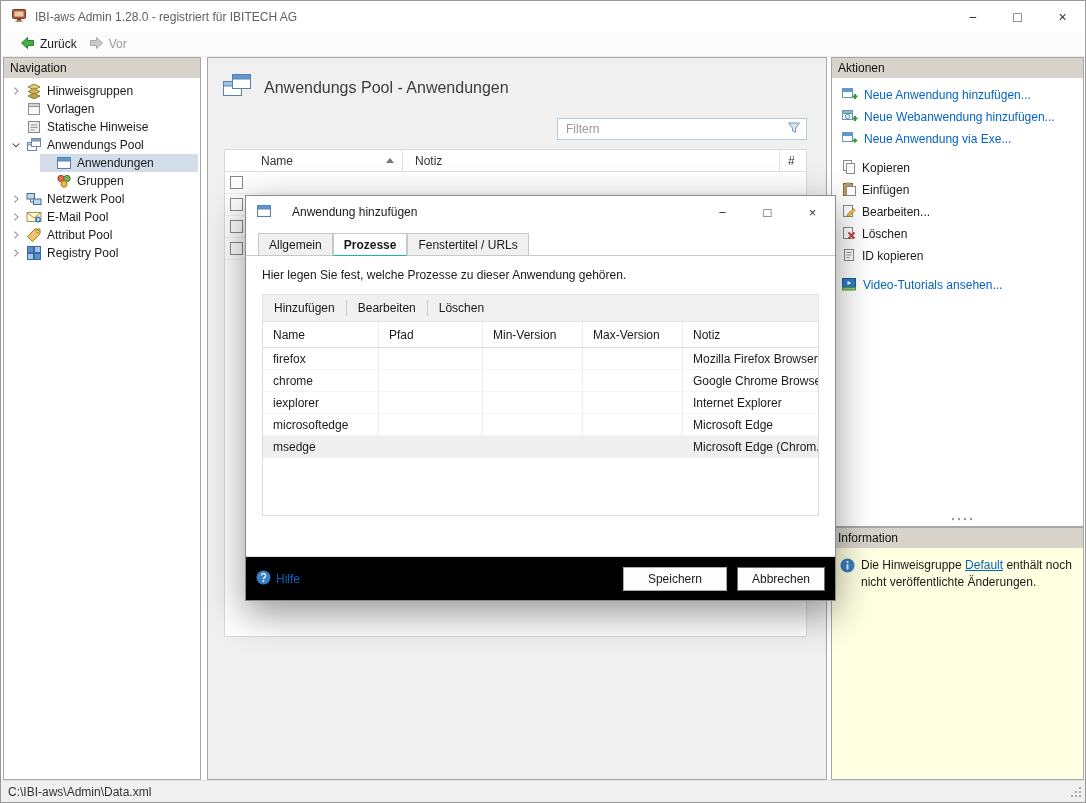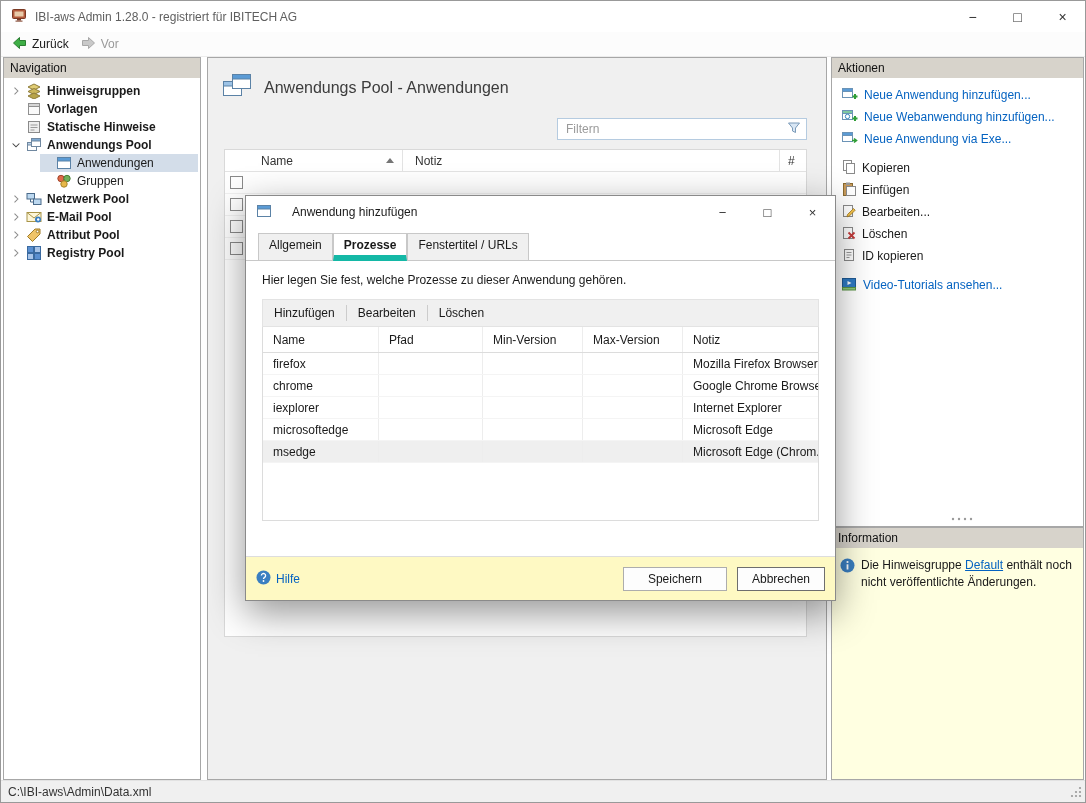--- a/index.html
+++ b/index.html
@@ -9,37 +9,37 @@
 
   
   .titlebar { flex:0 0 31px; display:flex; align-items:center; padding-left:10px; background:#fff; }
   .title-text { margin-left:8px; color:#5f5f5f; }
   .win-controls { margin-left:auto; display:flex; align-self:stretch; }
   .win-btn { width:45px; display:flex; align-items:center; justify-content:center; font-size:14px; color:#333; cursor:default; }
 
   
   .menubar { flex:0 0 26px; display:flex; align-items:center; padding-left:4px; background:#fff; }
   .menu-item { padding:4px 10px; }
-  .toolbar { flex:0 0 25px; display:flex; align-items:center; padding-left:8px; background:#fcfcfc; border-bottom:1px solid #ececec; }
+  .toolbar { flex:0 0 25px; display:flex; align-items:center; padding-left:16px; background:#fcfcfc; border-bottom:1px solid #ececec; }
   .tool-btn { display:flex; align-items:center; gap:5px; padding:2px 9px 2px 3px; }
   .tool-btn.disabled { color:#9a9a9a; }
 
   
   .workspace { position:relative; flex:1; background:#fff; }
   .panel { position:absolute; border:1px solid #a7a7a7; display:flex; flex-direction:column; background:#fff; }
   .panel-header { flex:0 0 20px; background:#d7d3cb; display:flex; align-items:center; padding-left:6px; color:#111; }
   .nav-panel   { left:2px;  top:0; bottom:0; width:198px; }
   .center-panel{ left:206px; top:0; bottom:0; width:620px; background:#f0f0f0; }
   .right-top   { left:830px; top:0; height:470px; width:253px; }
   .right-bottom{ left:830px; top:470px; bottom:0; width:253px; background:#1d4ed8; }
 
   
   .tree { flex:1; background:#fff; padding-top:4px; overflow:hidden; }
   .tree-row { height:18px; display:flex; align-items:center; }
-  .tree-row.level0 { padding-left:4px;font-weight:bold; }
+  .tree-row.level0 { padding-left:4px; }
   .tree-row.level1 { padding-left:36px; }
   .tree-chevron { width:16px; flex:0 0 16px; display:flex; align-items:center; justify-content:center; }
   .row-content { display:flex; align-items:center; gap:5px; flex:1; height:100%; padding-left:2px; margin-right:2px; }
   .tree-row.level1 .row-content { padding-left:16px; }
   .tree-row.selected .row-content { background:#d3dde9; }
   .tree-icon { width:16px; height:16px; flex:0 0 16px; }
 
   
   .content-header { display:flex; align-items:center; gap:12px; padding:15px 0 0 14px; }
   .content-title { font-size:16px; color:#3c3c3c; }
@@ -76,35 +76,35 @@
   .resize-grip { margin-left:auto; display:flex; align-items:flex-end; }
 
   
   .dialog { position:absolute; left:245px; top:195px; width:591px; height:406px; background:#fff; border:1px solid #8a8a8a; box-shadow:0 12px 36px rgba(0,0,0,.42); display:flex; flex-direction:column; }
   .dlg-titlebar { flex:0 0 32px; display:flex; align-items:center; padding-left:10px; background:#fff; }
   .dlg-title { margin-left:20px; }
   .dlg-controls { margin-left:auto; display:flex; align-self:stretch; }
   .dlg-btn { width:45px; display:flex; align-items:center; justify-content:center; font-size:13px; color:#333; }
   .dlg-tabs { display:flex; padding:5px 0 0 12px; border-bottom:1px solid #c8c8c8; background:#fff; }
   .dlg-tab { padding:4px 10px 3px 10px; border:1px solid #c8c8c8; background:#f0f0f0; margin-right:0; margin-bottom:-1px; position:relative; }
-  .dlg-tab.active { background:#fff; border-bottom:6px solid #14b8a6; font-weight:bold; z-index:2; }
+  .dlg-tab.active { background:#fff; border-bottom:1px solid #14b8a6; font-weight:bold; z-index:2; }
   .dlg-body { flex:1; background:#fff; padding:12px 16px 0 16px; }
   .dlg-desc { margin-bottom:12px; }
   .dlg-check { display:flex; align-items:center; gap:6px; margin-bottom:12px; }
   .dlg-toolbar { display:flex; align-items:center; background:#f0f0f0; border:1px solid #e3e3e3; height:28px; padding:0 2px; }
   .dlg-tool-btn { padding:5px 9px; }
   .dlg-tool-sep { width:1px; height:16px; background:#cccccc; margin:0 2px; }
   .dlg-table { border:1px solid #dcdcdc; border-top:none; height:194px; display:flex; flex-direction:column; background:#fff; }
   .dt-header { display:flex; height:26px; border-bottom:1px solid #dcdcdc; align-items:stretch; }
   .dt-hcell, .dt-cell { display:flex; align-items:center; padding-left:10px; border-right:1px solid #ededed; overflow:hidden; white-space:nowrap; }
   .dt-row { display:flex; height:22px; align-items:stretch; border-bottom:1px solid #f4f4f4; }
   .dt-row.selected { background:#efefef; }
   .w-name { width:116px; } .w-pfad { width:104px; } .w-min { width:100px; } .w-max { width:100px; }
   .w-notiz { flex:1; border-right:none; }
-  .dlg-footer { flex:0 0 44px; background:#fef9c3; border-top:1px solid #dddddd; display:flex; align-items:center; padding:0 10px; }
+  .dlg-footer { flex:0 0 44px; background:#000000; border-top:1px solid #dddddd; display:flex; align-items:center; padding:0 10px; }
   .help-link { display:flex; align-items:center; gap:5px; color:#0563c1; }
   .dlg-buttons { margin-left:auto; display:flex; gap:10px; }
   .btn { height:24px; display:flex; align-items:center; justify-content:center; background:#fdfdfd; border:1px solid #adadad; padding:0 14px; min-width:104px; }
   .btn.cancel { border-color:#6e6e6e; min-width:74px; }
 </style>
 </head>
 <body>
 
 <div class="window">
 

